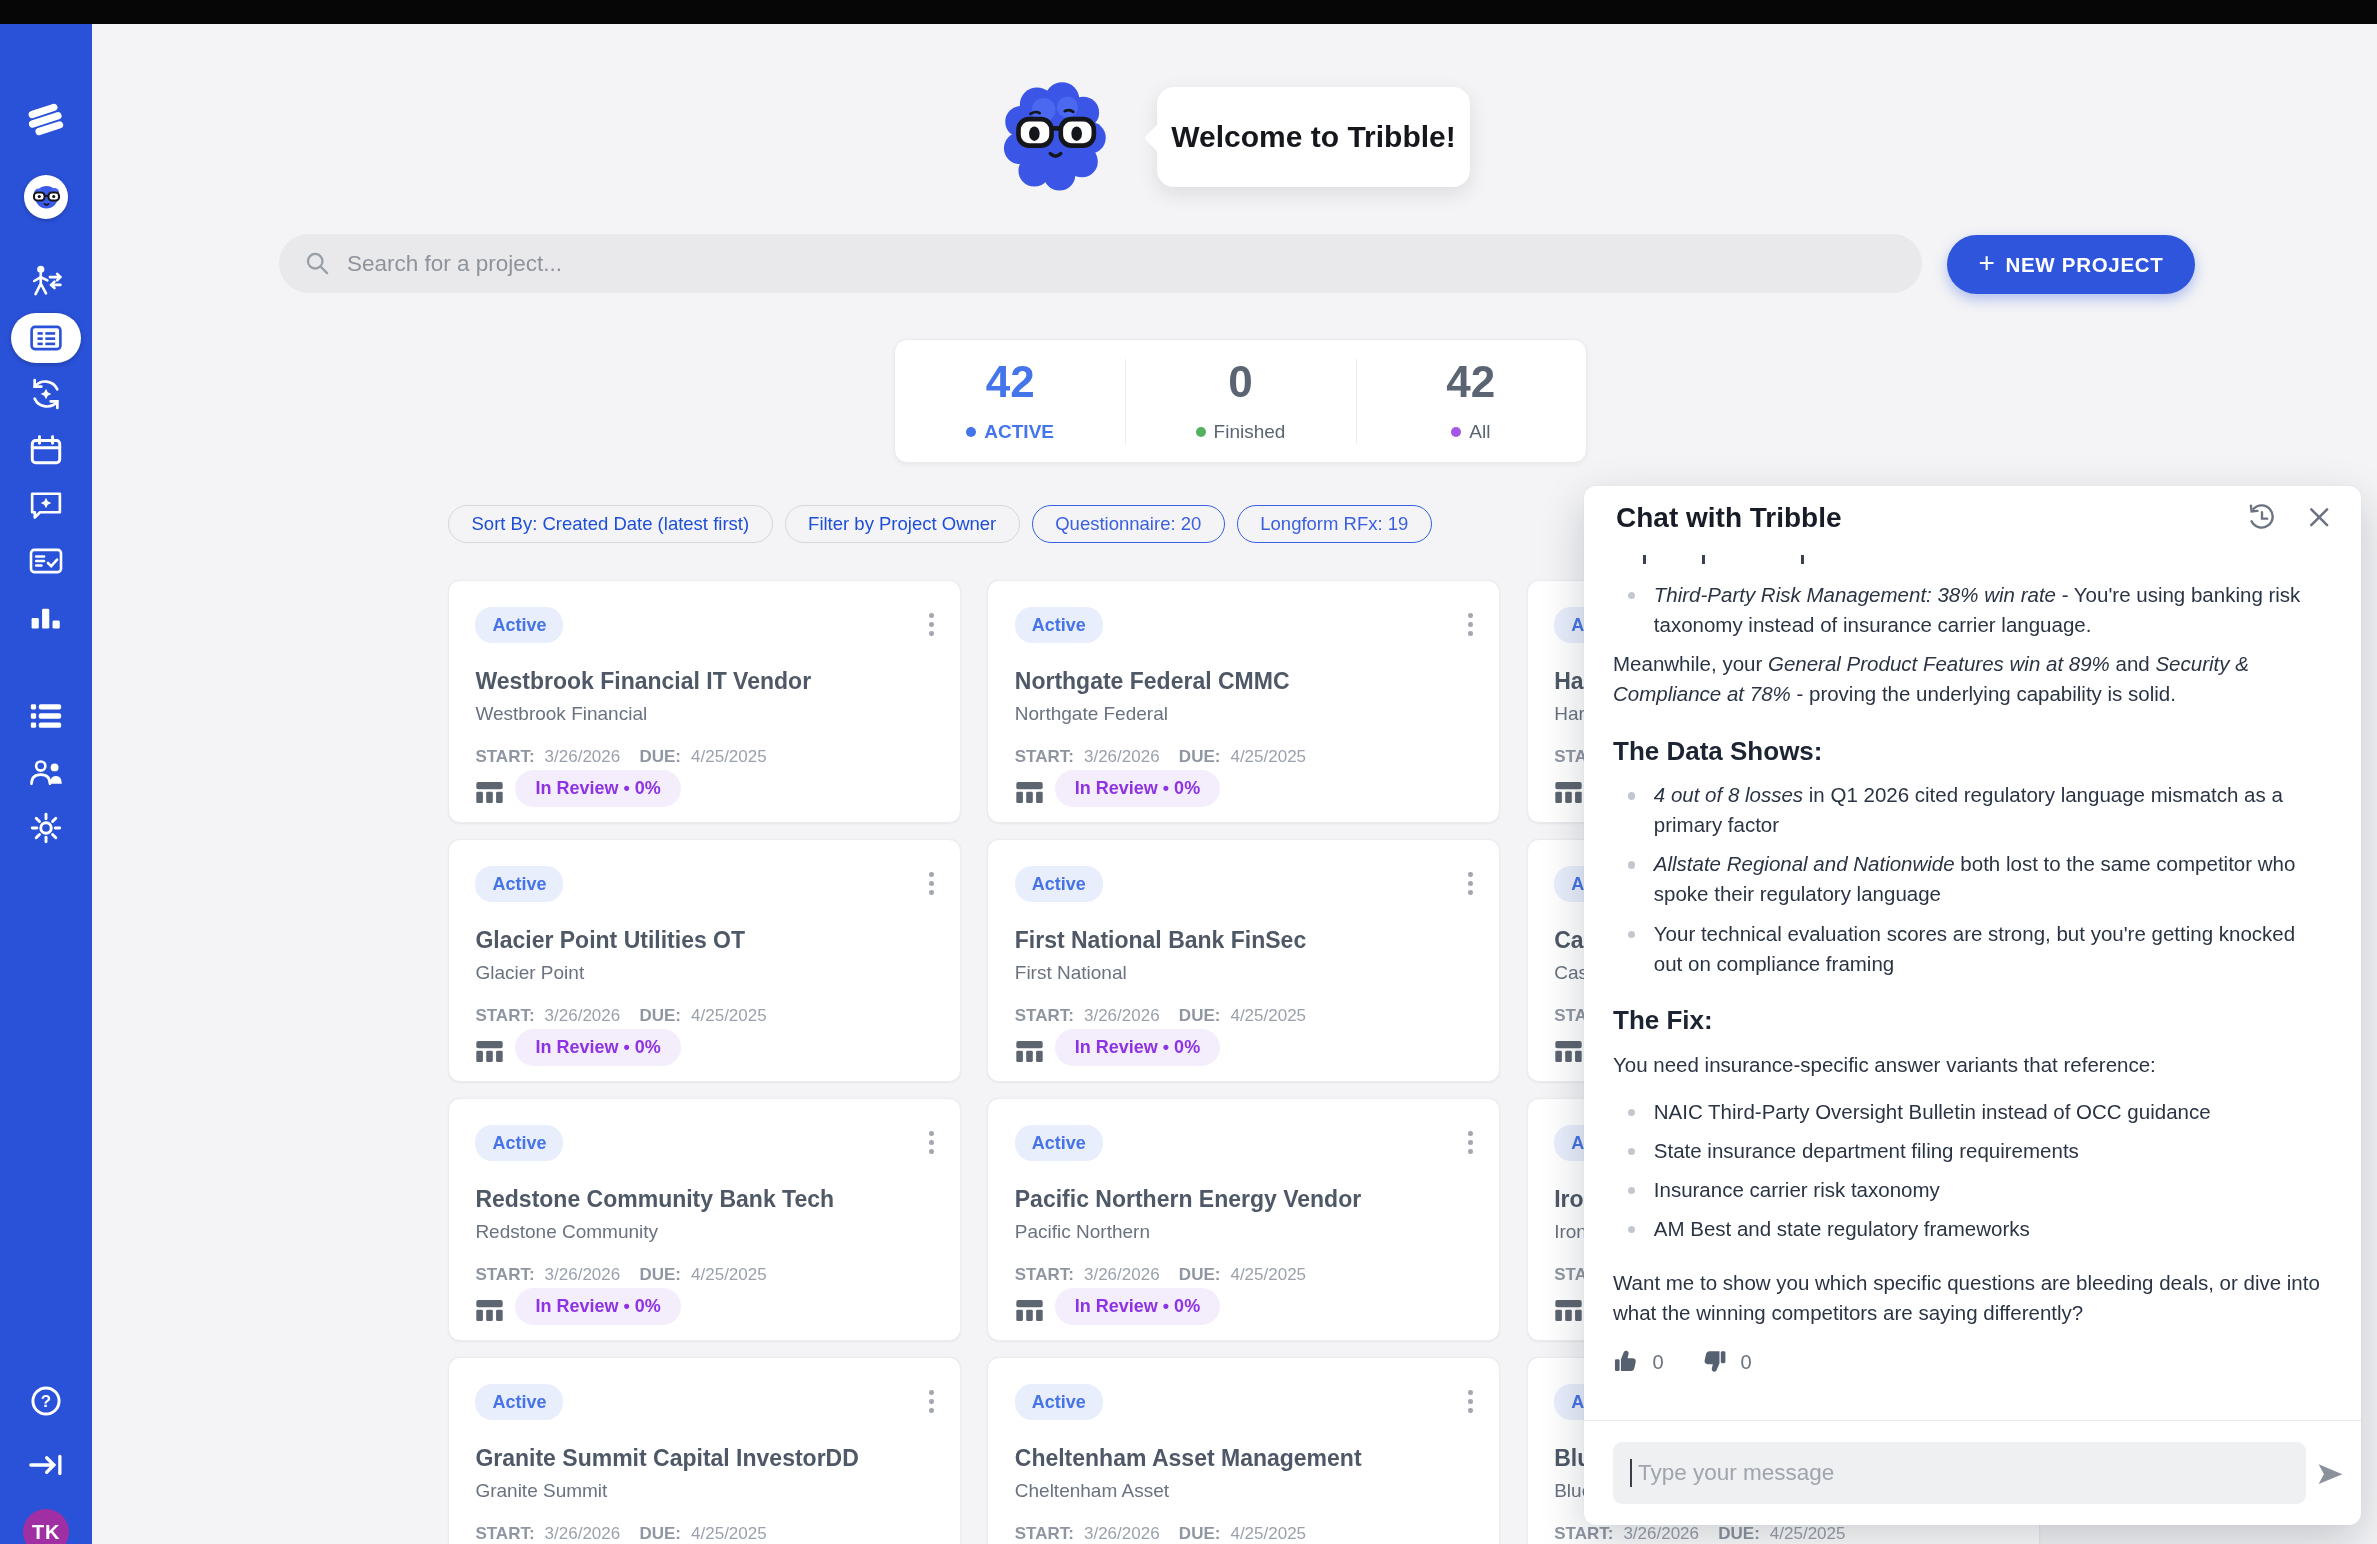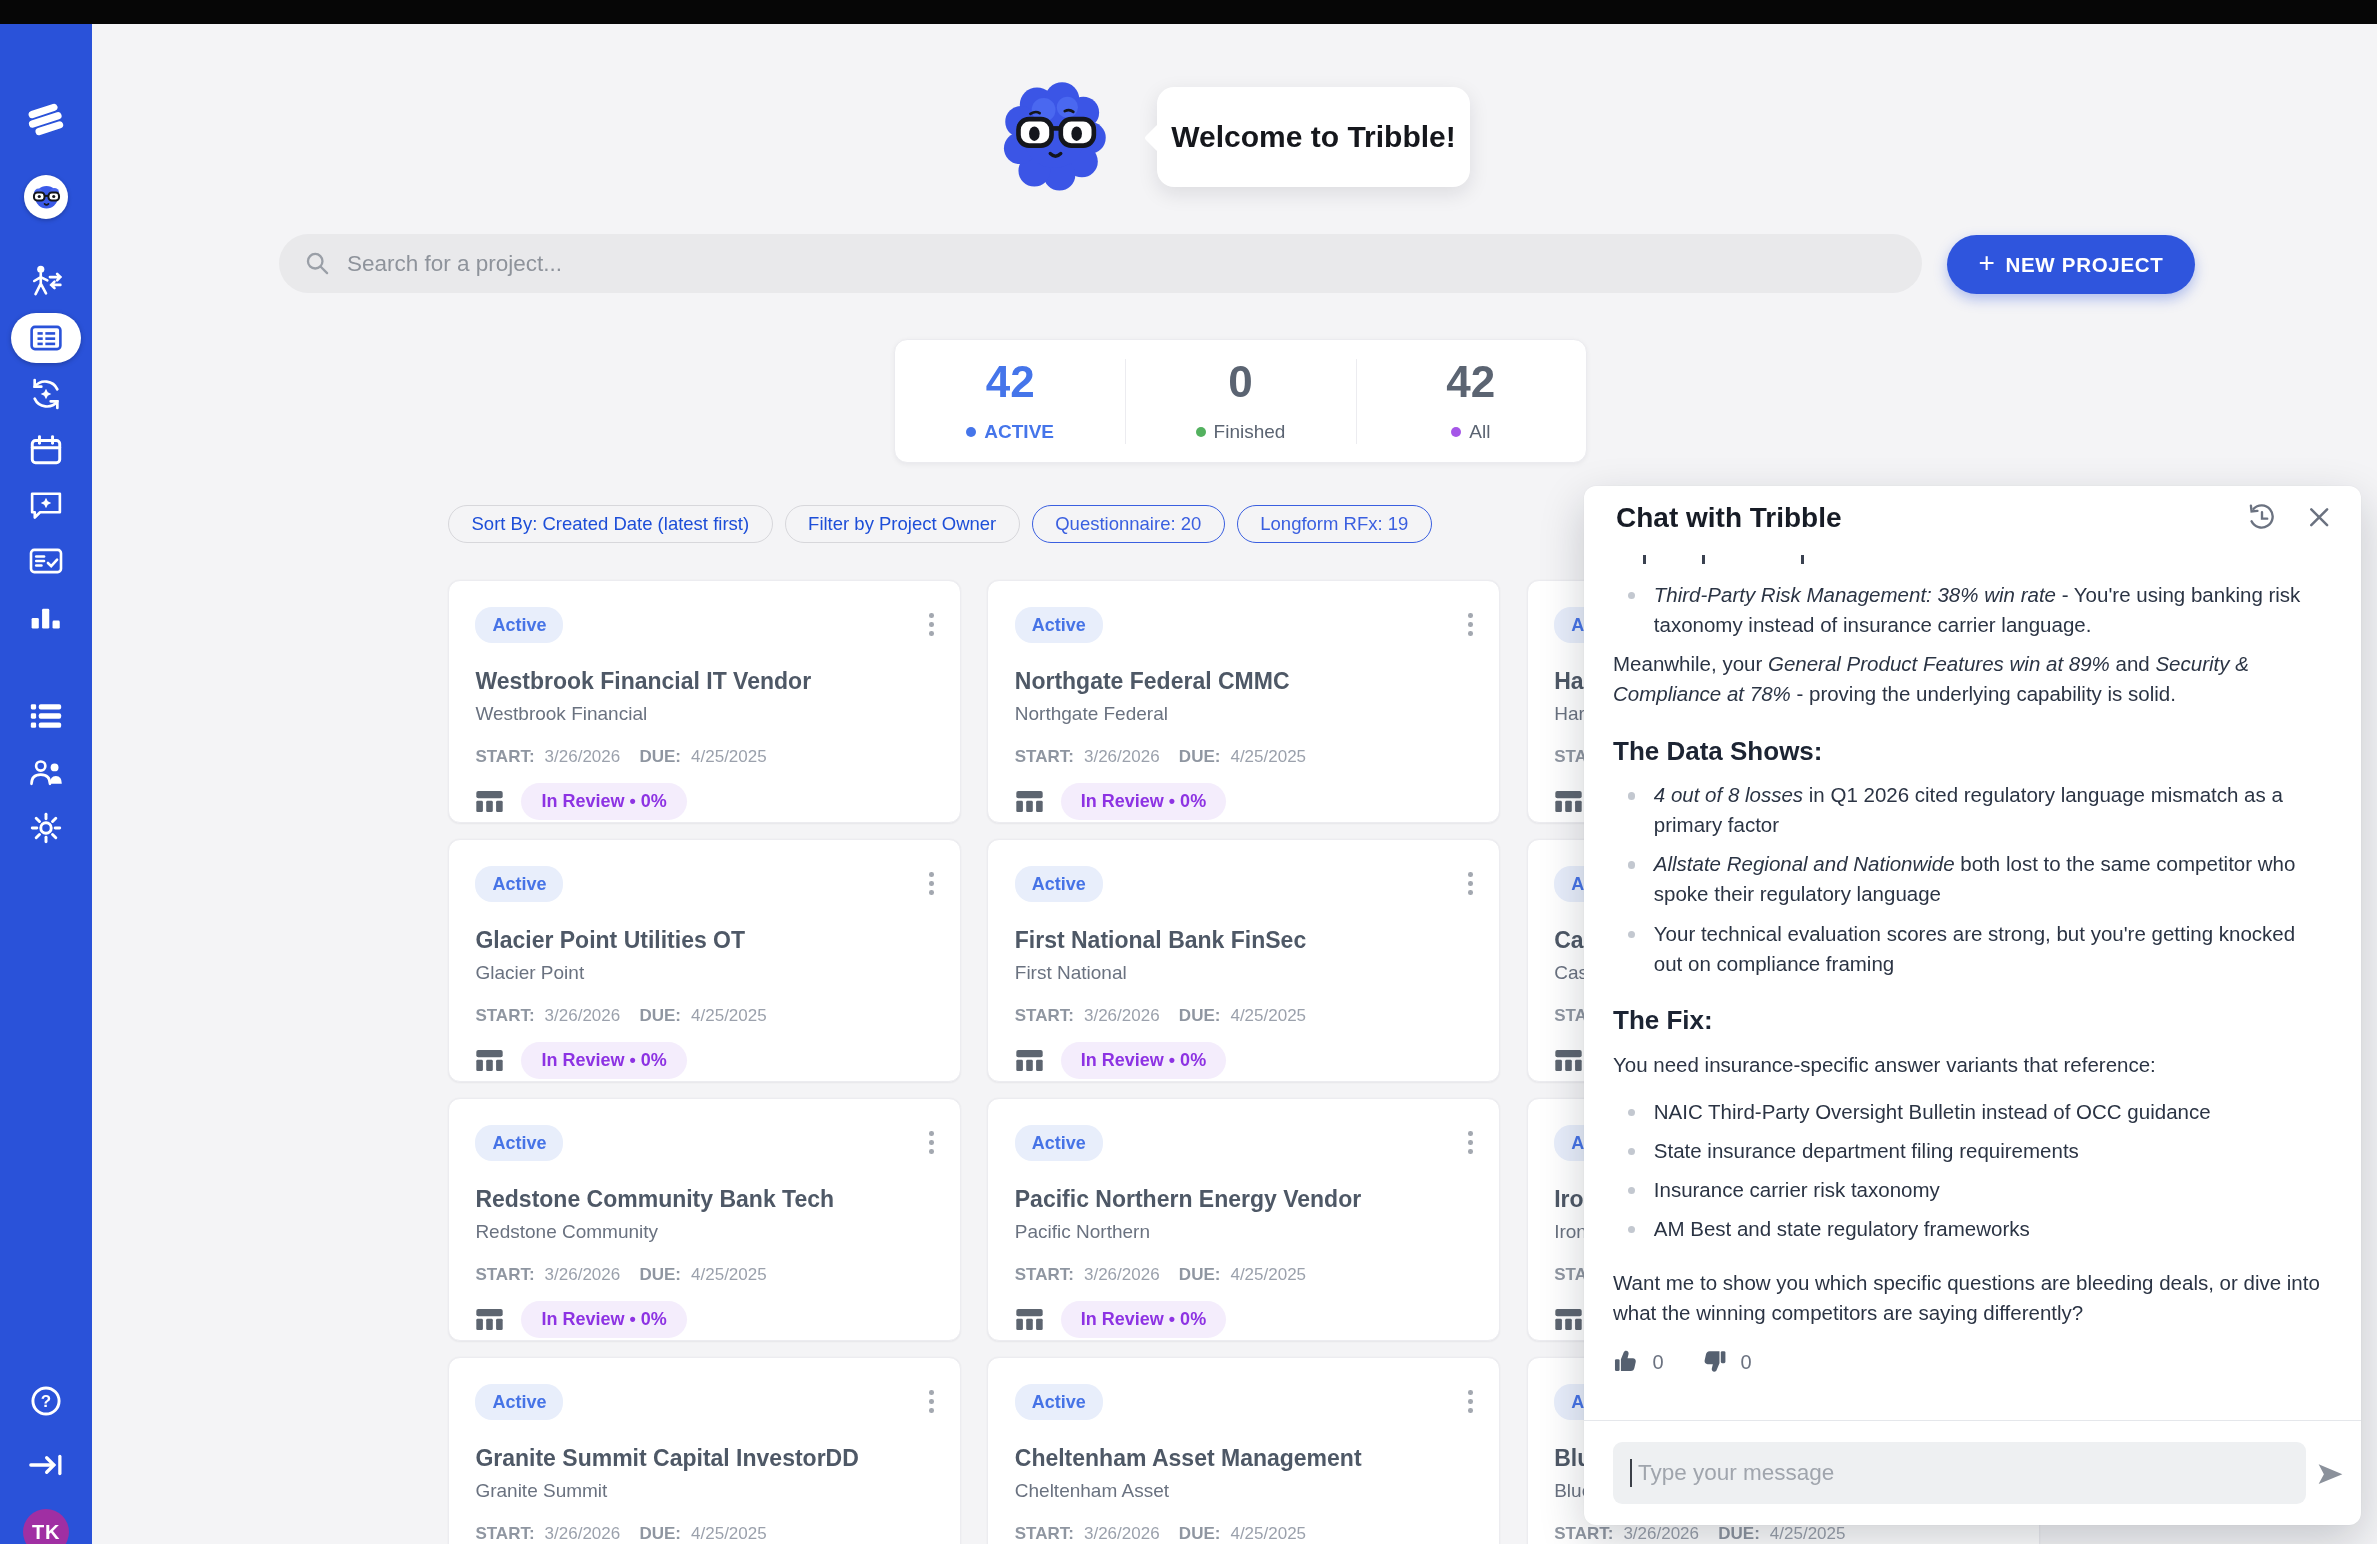--- a/index.html
+++ b/index.html
@@ -53,21 +53,21 @@
   .cards{position:absolute;left:448px;top:580px;display:grid;grid-template-columns:repeat(3,513px);grid-auto-rows:243px;gap:16px 26.4px;}
   .card{position:relative;background:#fff;border:0.7px solid #ececf0;border-radius:12px;box-shadow:0 0.7px 2px rgba(16,24,40,.06);padding:26.4px 26.4px 0 26.4px;box-sizing:border-box;overflow:hidden;}
   .badge-active{display:inline-block;background:#e8eefb;color:#4673e6;font-size:18px;font-weight:700;padding:7.3px 17px;border-radius:17px;}
   .kebab{position:absolute;right:22.5px;top:28px;display:flex;flex-direction:column;gap:4.6px;cursor:pointer;padding:4px;}
   .kebab i{width:4.6px;height:4.6px;border-radius:50%;background:#a3a8b0;}
   .card-title{margin:25px 0 0 0;font-size:23px;font-weight:700;color:#4e5866;white-space:nowrap;}
   .card-sub{margin-top:8px;font-size:19px;color:#6a7280;white-space:nowrap;}
   .card-dates{margin-top:22.5px;font-size:17px;color:#9ba1ac;white-space:nowrap;}
   .card-dates b{color:#8f96a1;font-weight:700;margin-right:5.3px;}
   .card-dates .gap{display:inline-block;width:14.5px;}
-  .card-foot{margin-top:16px;display:flex;align-items:center;gap:17px;}
+  .card-foot{margin-top:3px;display:flex;align-items:flex-end;gap:11px;}
   .badge-review{display:inline-block;background:#f4edfc;color:#8d33e3;font-size:18px;font-weight:700;padding:8px 20px;border-radius:18.5px;white-space:nowrap;}
 
   
   .chat{position:absolute;left:1584px;top:486px;width:777px;height:1039px;background:#fff;border-radius:12px;box-shadow:0 16px 46px rgba(15,23,42,.20),0 0 0 0.7px rgba(0,0,0,.02);}
   .chat-head{position:absolute;left:0;top:0;right:0;height:63px;display:flex;align-items:center;}
   .chat-title{margin:0 0 0 32px;font-size:28px;font-weight:800;color:#171c26;flex:1;}
   .chat-head .hic{margin-right:29px;cursor:pointer;display:flex;}
   .chat-body{position:absolute;left:29px;right:37px;top:69px;height:856px;overflow:hidden;font-size:20.5px;color:#2b3444;line-height:30px;}
   .cutline{position:relative;height:9.2px;margin-bottom:16px;}
   .cutline i{position:absolute;top:0;width:3.3px;height:8.6px;background:#3a4150;}

